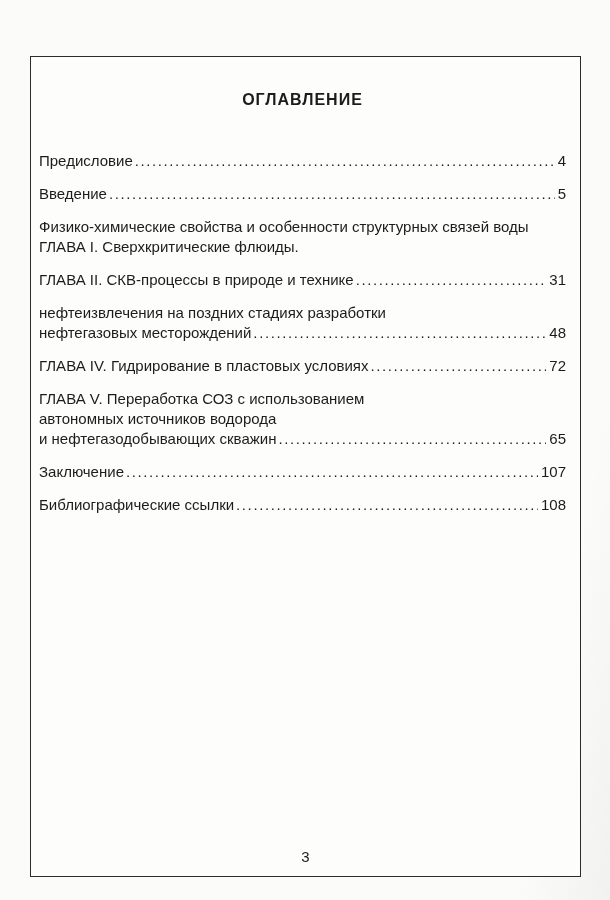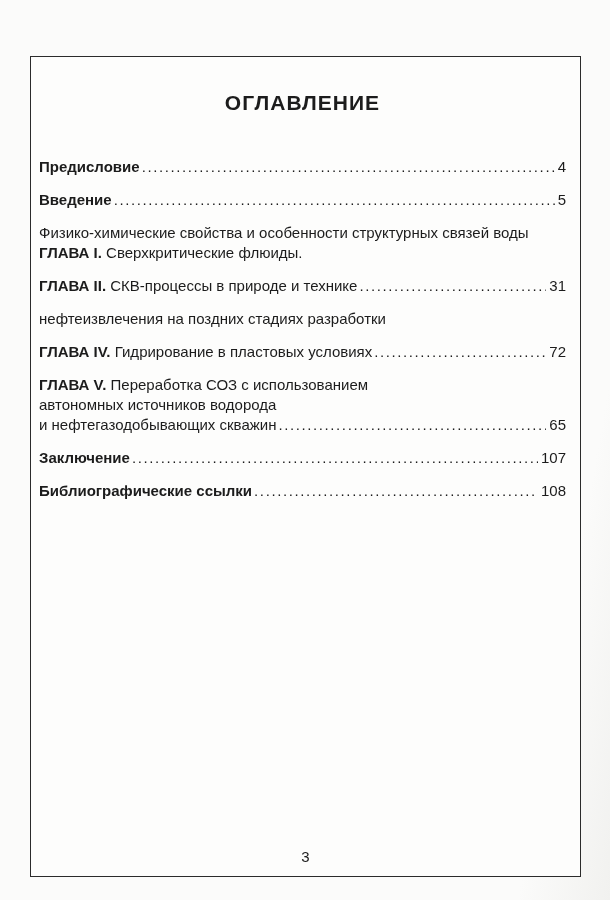--- a/index.html
+++ b/index.html
@@ -25,31 +25,31 @@
     width: 551px;
     height: 821px;
     box-sizing: border-box;
     border: 1px solid var(--frame);
     background: var(--paper);
   }
   .content { padding: 34px 14px 0 8px; }
   .title {
     margin: 0 0 42px 0;
     text-align: center;
-    font-size: 21px;
+    font-size: 16px;
     font-weight: bold;
     letter-spacing: 1px;
   }
   .toc-entry {
     font-size: 15px;
     line-height: 20px;
     margin-bottom: 13px;
   }
   .toc-line { display: flex; align-items: baseline; }
-  .toc-label { font-weight: bold; white-space: pre; }
+  .toc-label { font-weight: normal; white-space: pre; }
   .toc-rest { white-space: pre; }
   .leader {
     flex: 1 1 auto;
     overflow: hidden;
     white-space: nowrap;
     margin: 0 3px 0 2px;
     min-width: 14px;
   }
   .leader::after {
     content: "..........................................................................................................................................................................";
@@ -100,20 +100,25 @@
             <span class="toc-label">ГЛАВА II.</span>
             <span class="toc-rest">&nbsp;СКВ-процессы в природе и технике</span>
             <span class="leader"></span>
             <span class="toc-page">31</span>
           </div>
         </div>
         <div class="toc-entry">
           <div class="toc-line">
             <span class="toc-rest">нефтеизвлечения на поздних стадиях разработки</span>
           </div>
+          <div class="toc-line">
+            <span class="toc-rest">нефтегазовых месторождений</span>
+            <span class="leader"></span>
+            <span class="toc-page">48</span>
+          </div>
         </div>
         <div class="toc-entry">
           <div class="toc-line">
             <span class="toc-label">ГЛАВА IV.</span>
             <span class="toc-rest">&nbsp;Гидрирование в пластовых условиях</span>
             <span class="leader"></span>
             <span class="toc-page">72</span>
           </div>
         </div>
         <div class="toc-entry">

